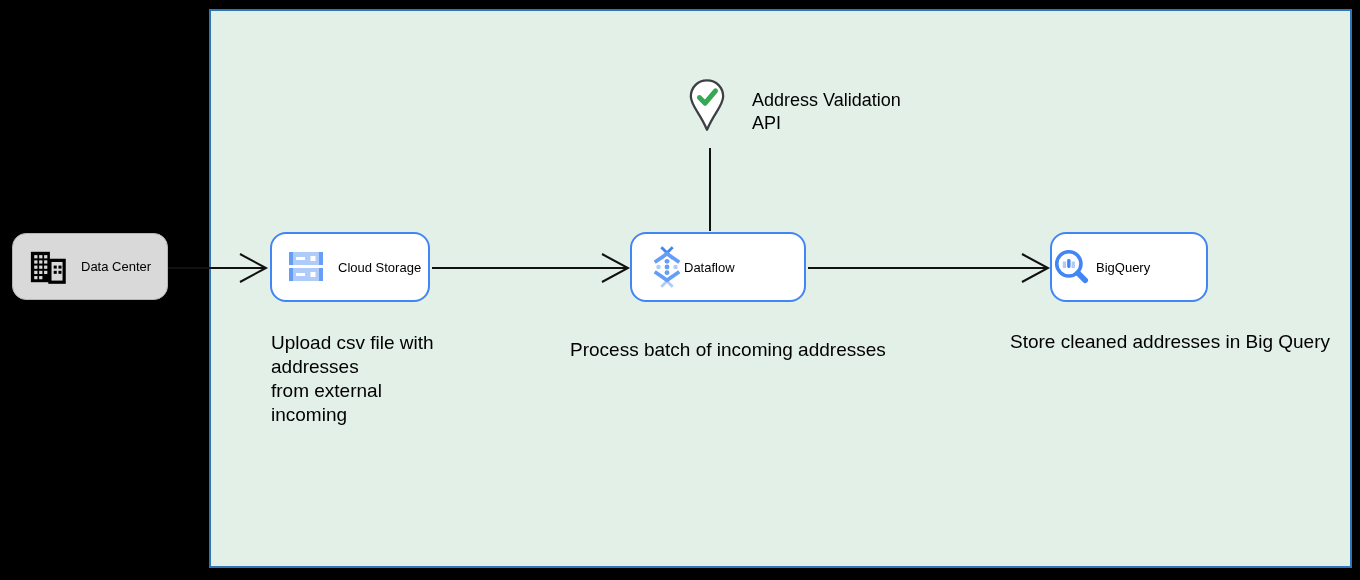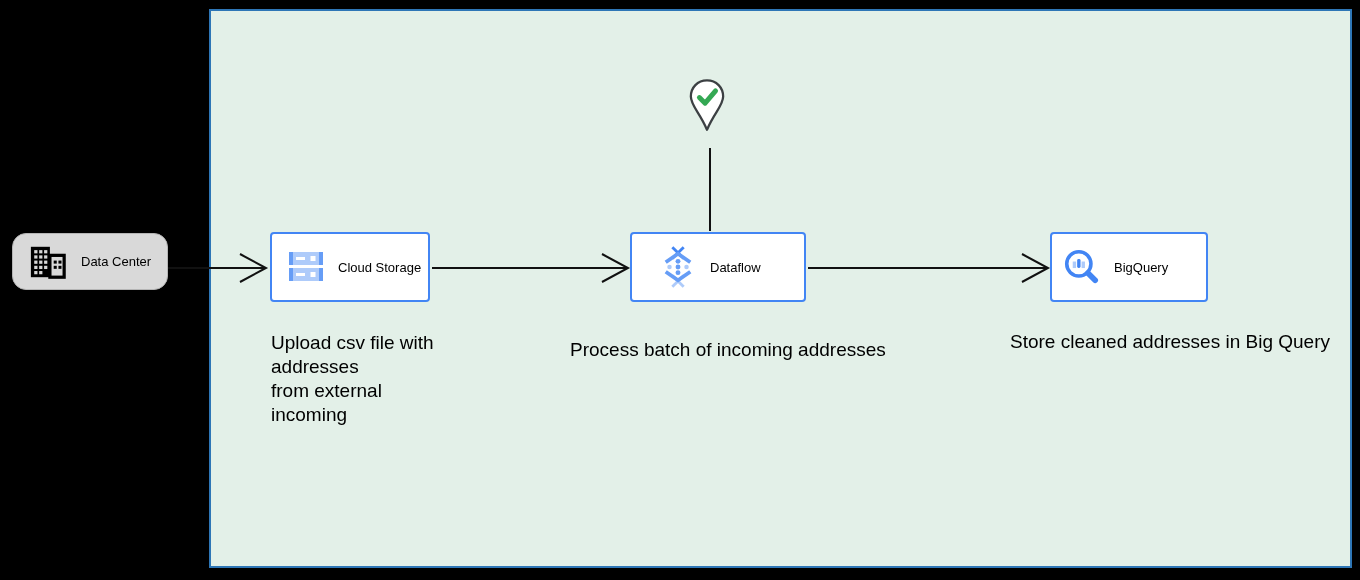--- a/index.html
+++ b/index.html
@@ -38,44 +38,44 @@
     stroke:var(--arrow);
     stroke-width:2;
     fill:none;
   }
   .node{
     position:absolute;
     display:flex;
     align-items:center;
     background:var(--node-fill);
     border:2px solid var(--node-border);
-    border-radius:4px;
+    border-radius:16px;
     height:70px;
   }
   .node .icon{
     display:flex;align-items:center;justify-content:center;
     flex:0 0 auto;
   }
   .node .label{
     font-size:13px;
     color:var(--text);
     white-space:nowrap;
   }
   .node-datacenter{
-    left:12px;top:233px;width:156px;height:57px;
+    left:12px;top:233px;width:156px;height:67px;
     background:var(--datacenter-fill);
     border:1px solid #b5b5b5;
     border-radius:14px;
     padding-left:16px;
     gap:14px;
     align-items:center;
   }
   .node-cloudstorage{left:270px;top:232px;width:160px;padding-left:17px;gap:15px;}
-  .node-dataflow{left:630px;top:232px;width:176px;padding-left:29px;gap:15px;}
-  .node-bigquery{left:1050px;top:232px;width:158px;padding-left:10px;gap:12px;}
+  .node-dataflow{left:630px;top:232px;width:176px;padding-left:18px;}
+  .node-bigquery{left:1050px;top:232px;width:158px;gap:4px;}
   .caption{
     position:absolute;
     font-size:19px;
     line-height:24px;
     color:var(--text);
     white-space:pre-line;
   }
   .caption-upload{left:271px;top:331px;width:230px;}
   .caption-process{left:570px;top:338px;width:360px;}
   .caption-store{left:990px;top:330px;width:360px;text-align:center;}
@@ -199,20 +199,22 @@
   <span class="label">BigQuery</span>
 </div>
 
 <div class="annotation-ava">
   <span class="icon">
     <svg width="38" height="58" viewBox="0 0 40 60">
       <path d="M20 2 C10 2 3 9.5 3 19 C3 28.5 12.5 36 20 54 C27.5 36 37 28.5 37 19 C37 9.5 30 2 20 2 Z" fill="#ffffff" stroke="var(--pin-outline)" stroke-width="2.4" stroke-linejoin="round"></path>
       <path d="M12 20 L18 26 L29 13" fill="none" stroke="var(--check-green)" stroke-width="5.2" stroke-linecap="round" stroke-linejoin="round"></path>
     </svg>
   </span>
+  <span class="ava-label">Address Validation
+API</span>
 </div>
 
 <div class="caption caption-upload">Upload csv file with
 addresses
 from external
 incoming</div>
 <div class="caption caption-process">Process batch of incoming addresses</div>
 <div class="caption caption-store">Store cleaned addresses in Big Query</div>
 
 </body></html>

